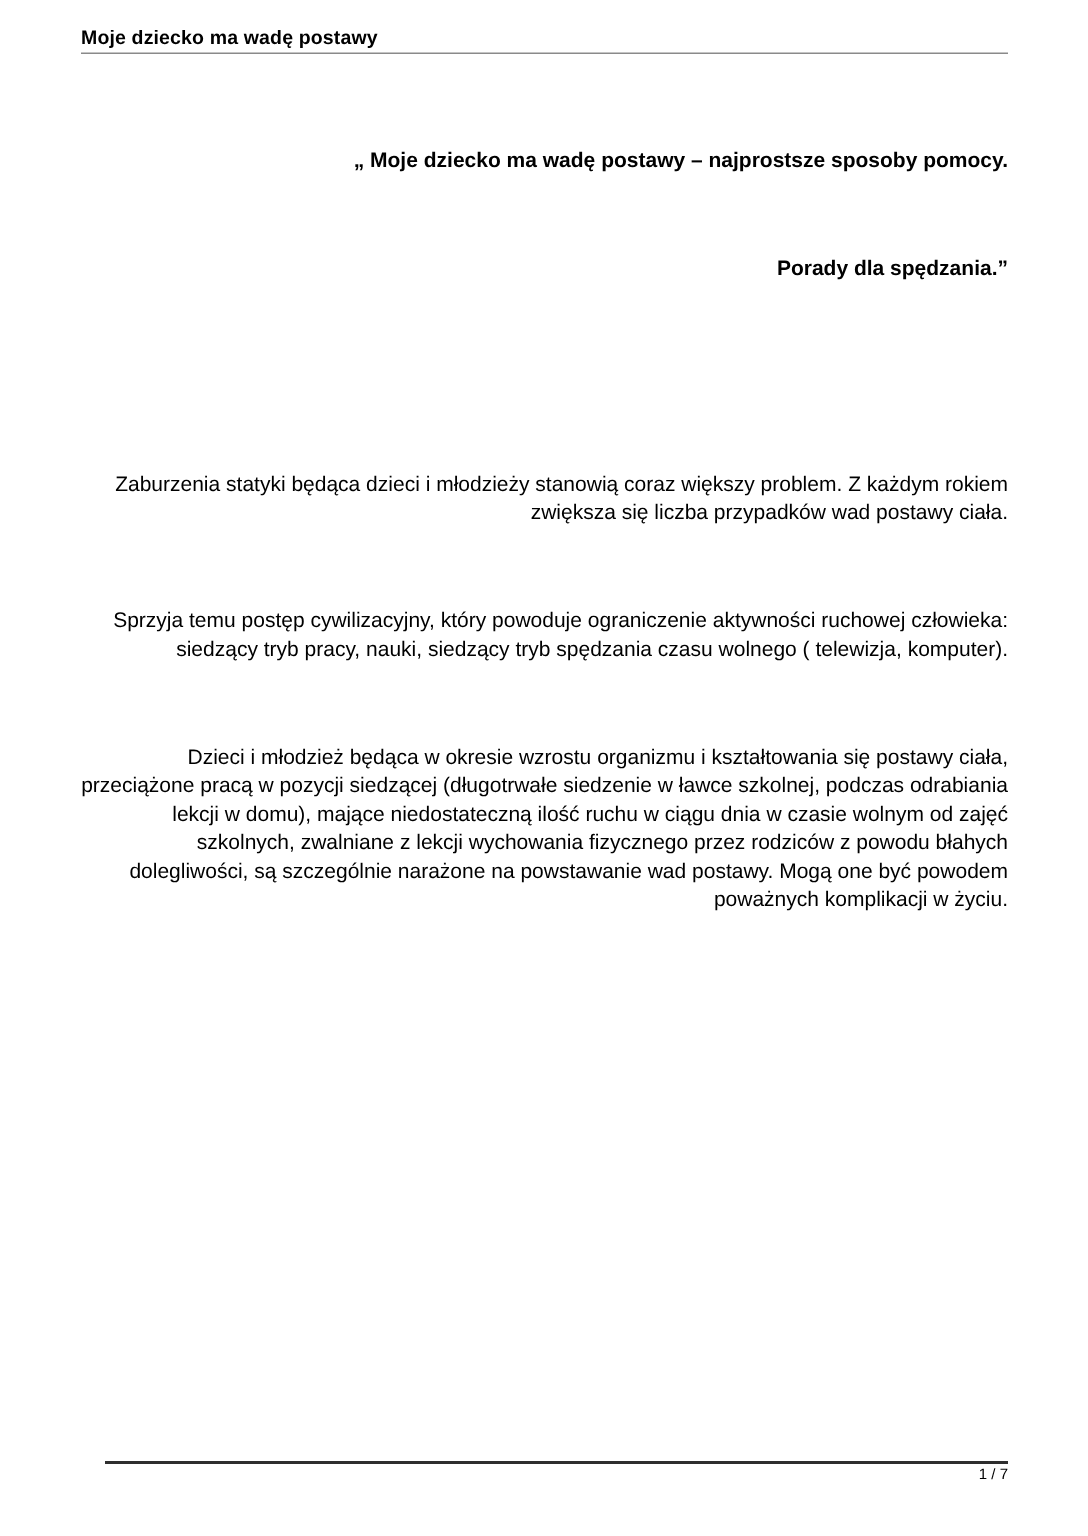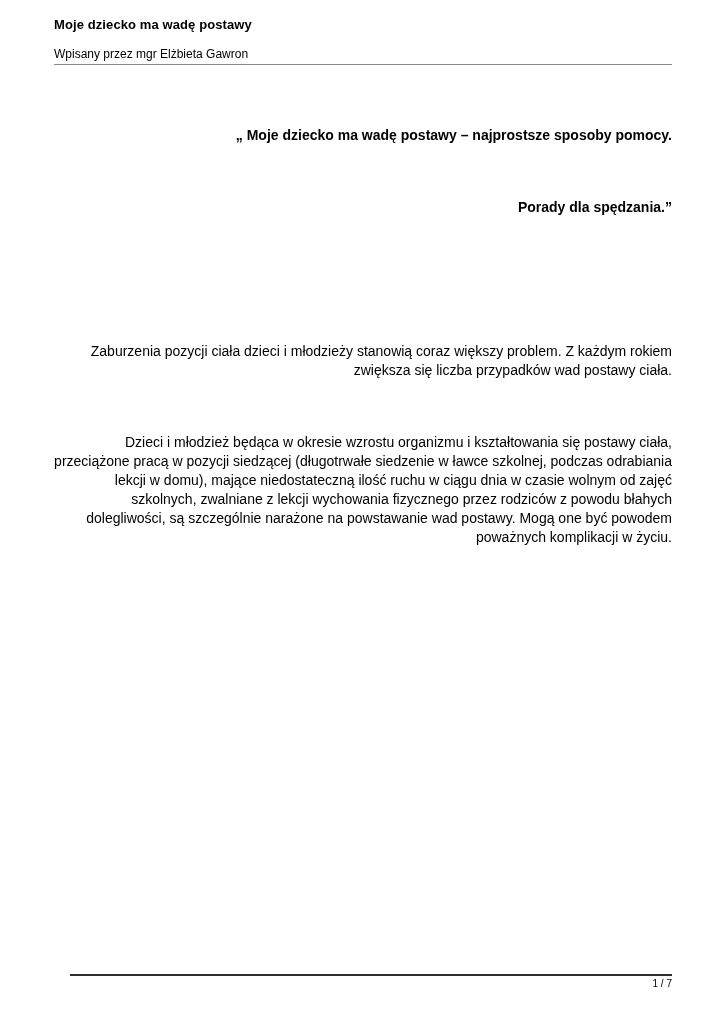--- a/index.html
+++ b/index.html
@@ -80,29 +80,29 @@
   }
 </style>
 </head>
 <body>
 
 <div class="page">
   <div class="content">
 
     <div class="header">
       <div class="doc-title">Moje dziecko ma wadę postawy</div>
-      <div class="doc-byline">Wpisany przez mgr Elżbieta Gawron</div>
       <hr class="header-rule">
     </div>
 
     <div class="article">
       <p class="bold-heading">„ Moje dziecko ma wadę postawy – najprostsze sposoby pomocy.</p>
       <p class="bold-heading">Porady dla spędzania.”</p>
       <p class="spacer"></p>
-      <p>Zaburzenia pozycji ciała dzieci i młodzieży stanowią coraz większy problem. Z każdym rokiem zwiększa się liczba przypadków wad postawy ciała.</p>
+      <p>Zaburzenia statyki będąca dzieci i młodzieży stanowią coraz większy problem. Z każdym rokiem zwiększa się liczba przypadków wad postawy ciała.</p>
+      <p>Sprzyja temu postęp cywilizacyjny, który powoduje ograniczenie aktywności ruchowej człowieka: siedzący tryb pracy, nauki, siedzący tryb spędzania czasu wolnego ( telewizja, komputer).</p>
       <p>Dzieci i młodzież będąca w okresie wzrostu organizmu i kształtowania się postawy ciała, przeciążone pracą w pozycji siedzącej (długotrwałe siedzenie w ławce szkolnej, podczas odrabiania lekcji w domu), mające niedostateczną ilość ruchu w ciągu dnia w czasie wolnym od zajęć szkolnych, zwalniane z lekcji wychowania fizycznego przez rodziców z powodu błahych dolegliwości, są szczególnie narażone na powstawanie wad postawy. Mogą one być powodem poważnych komplikacji w życiu.</p>
     </div>
 
   </div>
 
   <div class="footer">
     <hr class="footer-rule">
     <div class="page-number">1 / 7</div>
   </div>
 </div>

